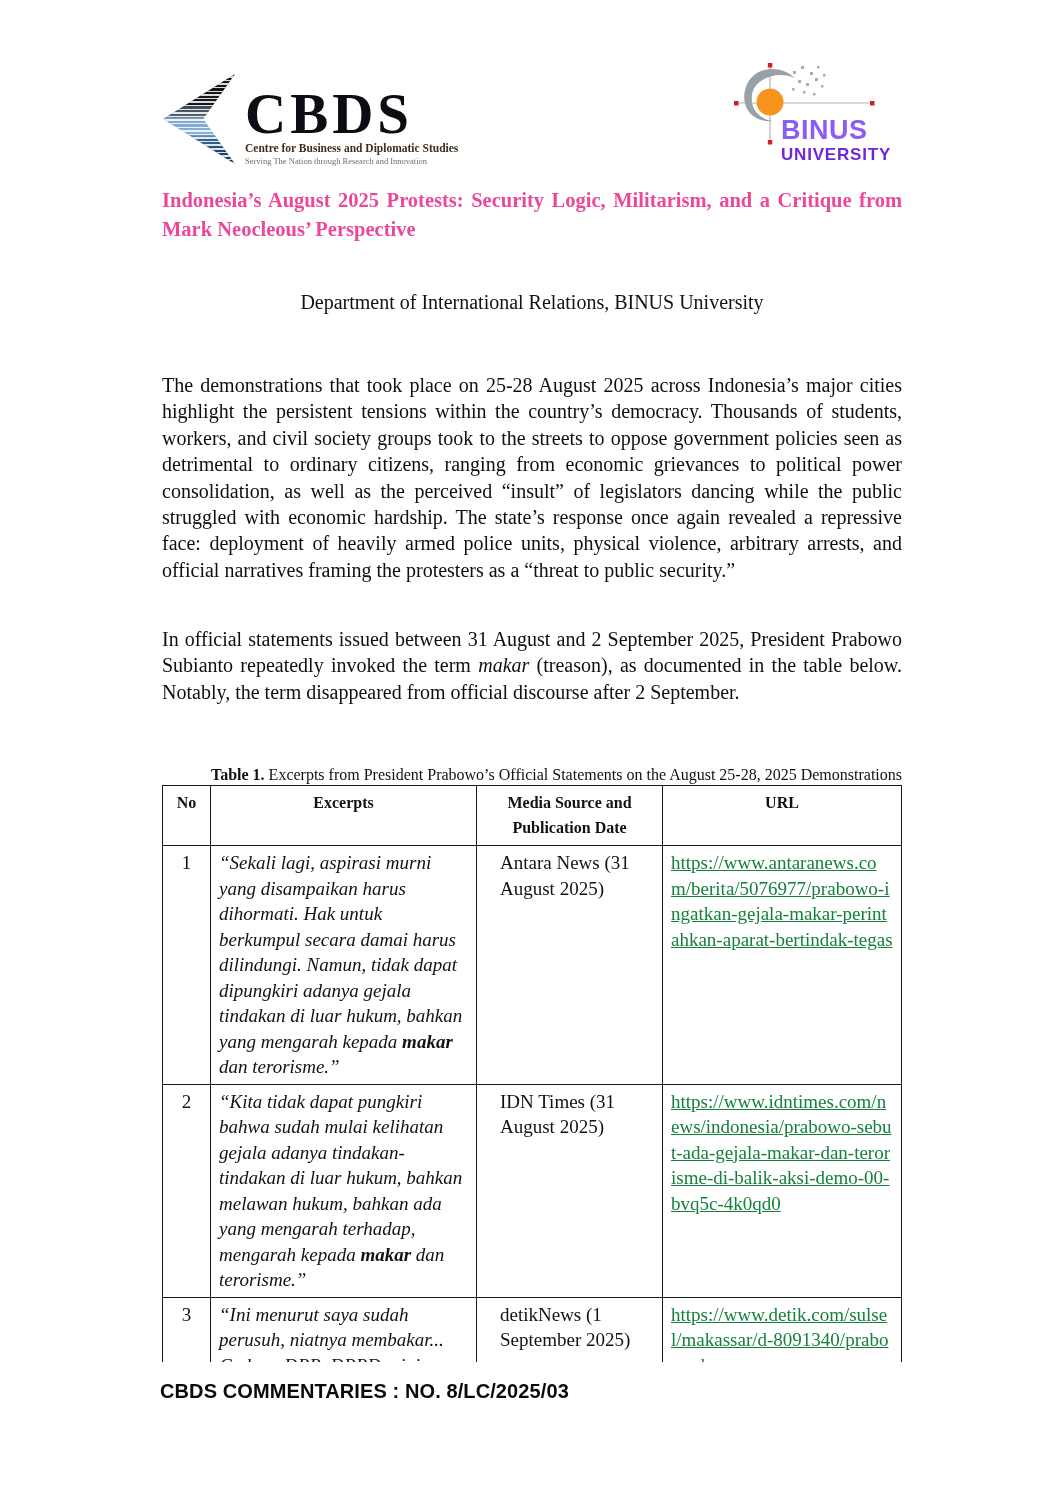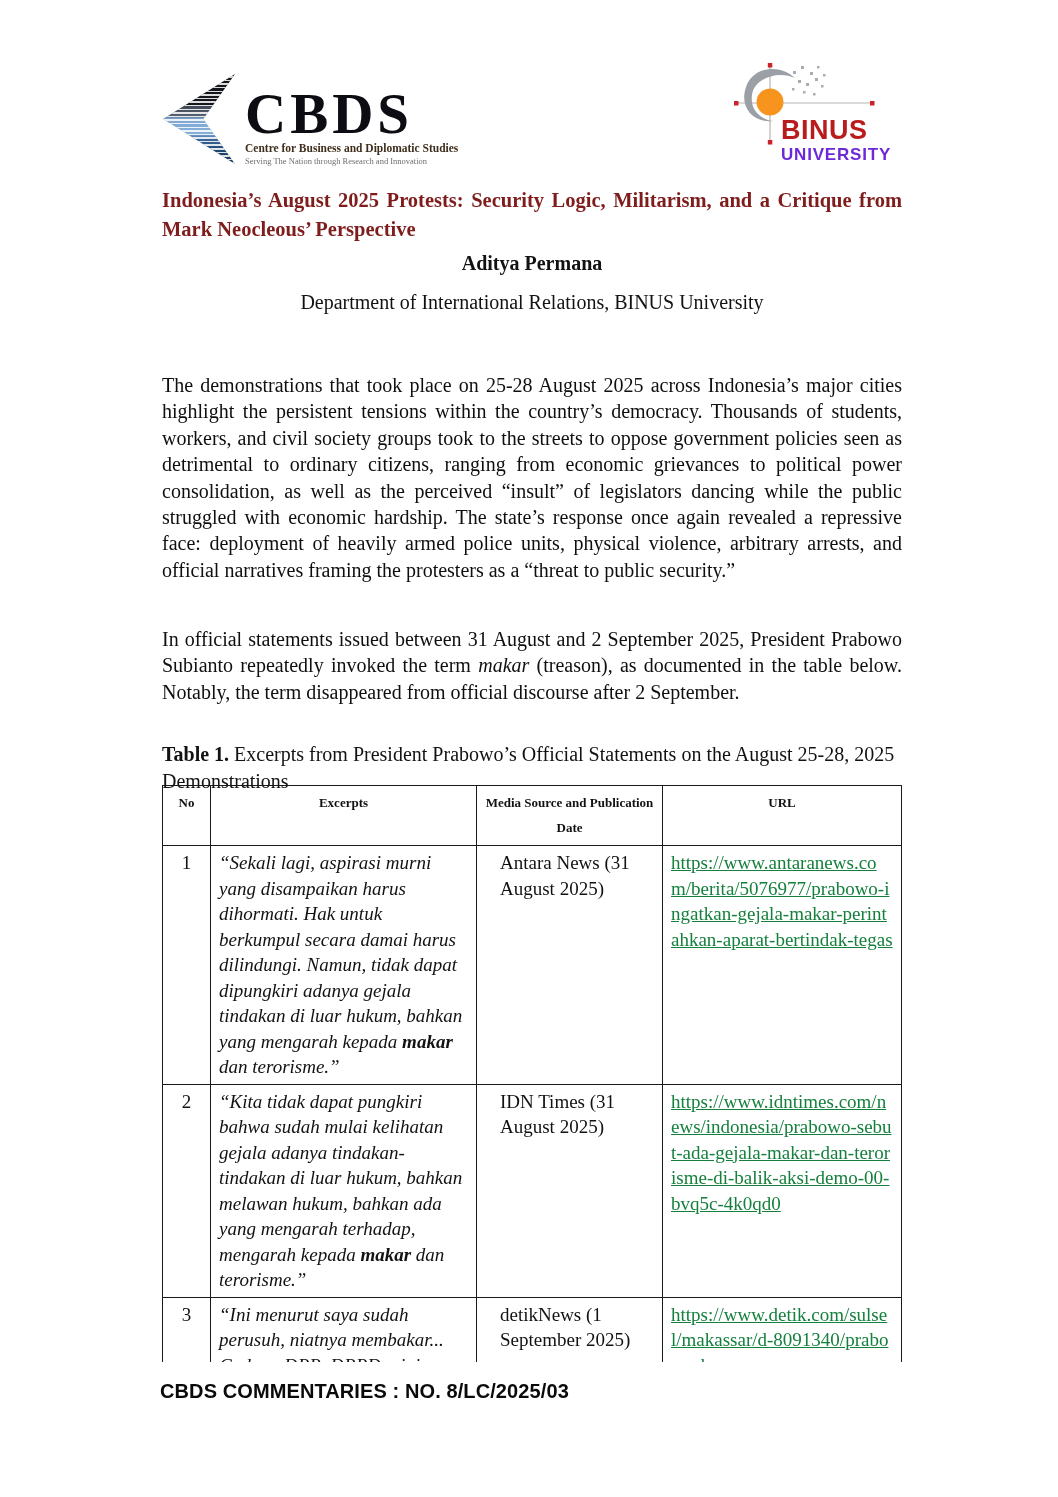--- a/index.html
+++ b/index.html
@@ -30,59 +30,59 @@
   }
   .cbds-tag1 { margin-top:4px; font-weight:bold; font-size:11.5px; line-height:13px; color:#3f2e1c; }
   .cbds-tag2 { margin-top:1px; font-size:8.5px; line-height:10px; color:#6e6e6e; }
 
   
   .binus-logo { position:absolute; left:733px; top:57px; width:178px; height:115px; }
   .binus-logo svg { position:absolute; left:0; top:0; }
   .binus-name {
     position:absolute; left:48px; top:60px;
     font-family:"Liberation Sans", sans-serif; font-weight:bold;
-    font-size:27px; line-height:27px; letter-spacing:0.5px; color:#b91c1c;
+    font-size:27px; line-height:27px; letter-spacing:0.5px; color:#8b5cf6;
   }
   .binus-sub {
     position:absolute; left:48px; top:89px;
     font-family:"Liberation Sans", sans-serif; font-weight:bold;
     font-size:17px; line-height:17px; letter-spacing:0.8px; color:#6d28d9;
   }
 
   
   .title {
     position:absolute; left:162px; top:186px; width:740px;
     font-size:20.5px; font-weight:bold; line-height:29px;
-    text-align:justify; color:#7f1d1d;
+    text-align:justify; color:#ec4899;
   }
   .author {
     position:absolute; left:162px; top:252px; width:740px;
     text-align:center; font-weight:bold; font-size:20px;
   }
   .affil {
     position:absolute; left:162px; top:291px; width:740px;
     text-align:center; font-size:20px;
   }
   .body-p {
     position:absolute; left:162px; width:740px;
     font-size:20px; line-height:26.4px; text-align:justify; color:#0f0f0f;
   }
   .p1 { top:372px; }
   .p2 { top:626px; }
   .caption {
-    position:absolute; left:162px; top:741px; width:740px;
-    font-size:20px; line-height:27px; text-align:left;
+    position:absolute; left:162px; top:761px; width:740px;
+    font-size:16px; line-height:27px; text-align:right;
   }
 
   
   .table-clip { position:absolute; left:162px; top:785px; width:742px; height:577px; overflow:hidden; }
   table { border-collapse:collapse; width:739px; table-layout:fixed; }
   th, td { border:1.5px solid #1a1a1a; vertical-align:top; }
   th {
-    font-size:13px; font-weight:bold; 
+    font-size:16px; font-weight:bold; 
     padding:4px 6px; line-height:25px;margin-top:37px;
   }
   thead tr { height:60px; }
   tr.row-1 { height:237px; }
   tr.row-2 { height:211px; }
   tr.row-3 { height:130px; }
   td { padding:4px 8px; font-size:19px; line-height:25.5px; }
   td.c-no { text-align:center; padding-left:2px; padding-right:2px; }
   td.c-ex { font-style:italic; }
   td.c-ex b { font-weight:bold; }
@@ -140,21 +140,20 @@
         <rect x="84" y="9" width="2.5" height="2.5"></rect>
       </g>
 
       <circle cx="37" cy="45" r="13.5" fill="#f7941e"></circle>
     </svg>
     <div class="binus-name">BINUS</div>
     <div class="binus-sub">UNIVERSITY</div>
   </div>
 
   <h1 class="title">Indonesia’s August 2025 Protests: Security Logic, Militarism, and a Critique from Mark Neocleous’ Perspective</h1>
-  <div class="author">Aditya Permana</div>
   <div class="affil">Department of International Relations, BINUS University</div>
 
   <p class="body-p p1">The demonstrations that took place on 25-28 August 2025 across Indonesia’s major cities highlight the persistent tensions within the country’s democracy. Thousands of students, workers, and civil society groups took to the streets to oppose government policies seen as detrimental to ordinary citizens, ranging from economic grievances to political power consolidation, as well as the perceived “insult” of legislators dancing while the public struggled with economic hardship. The state’s response once again revealed a repressive face: deployment of heavily armed police units, physical violence, arbitrary arrests, and official narratives framing the protesters as a “threat to public security.”</p>
   <p class="body-p p2"><span>In official statements issued between 31 August and 2 September 2025, President Prabowo Subianto repeatedly invoked the term </span><i>makar</i><span> (treason), as documented in the table below. Notably, the term disappeared from official discourse after 2 September.</span></p>
 
   <p class="caption"><b>Table 1.</b><span> Excerpts from President Prabowo’s Official Statements on the August 25-28, 2025 Demonstrations</span></p>
 
   <div class="table-clip">
     <table>
       <colgroup>

